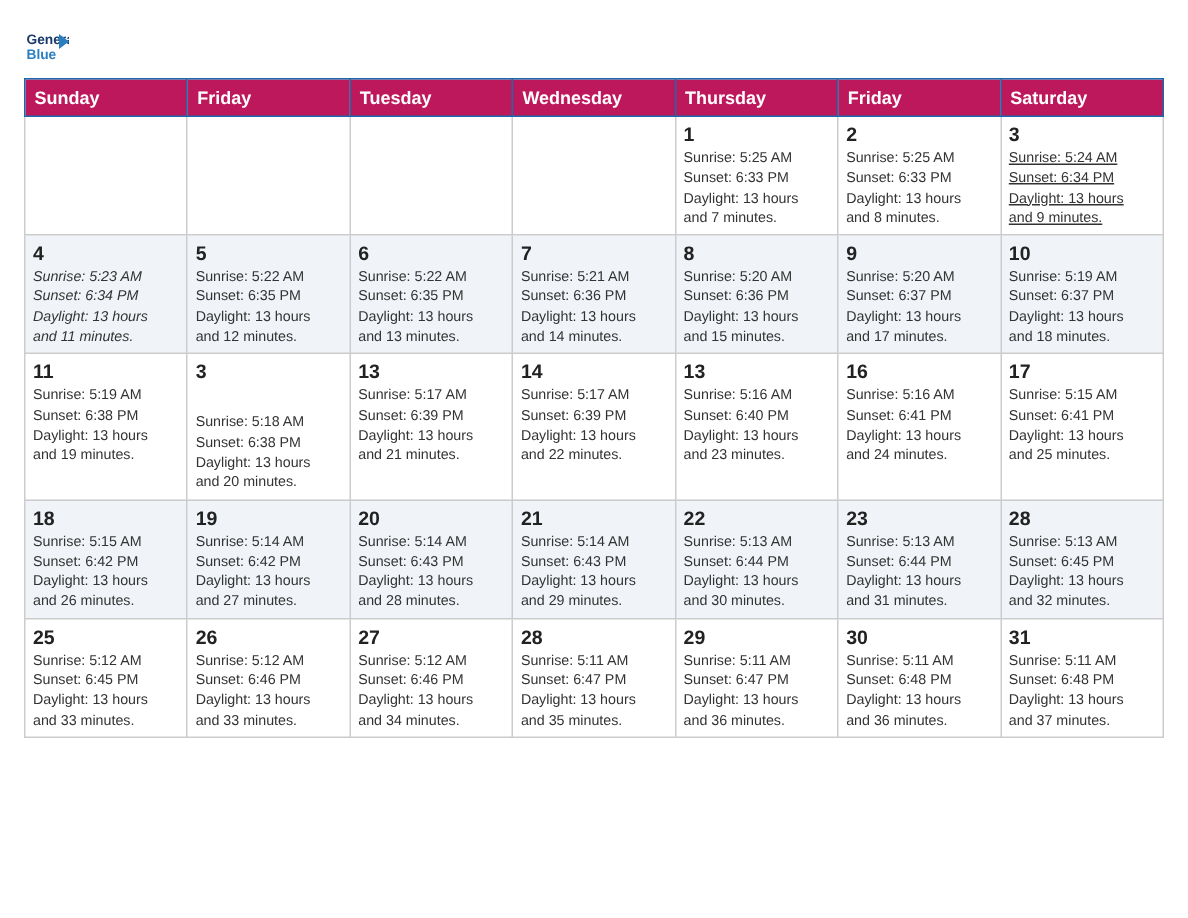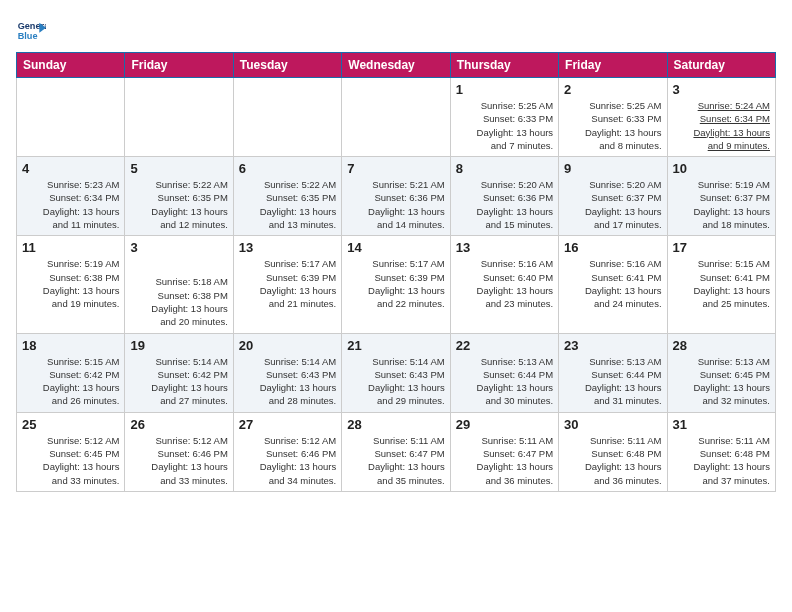--- a/index.html
+++ b/index.html
@@ -73,21 +73,20 @@
       font-size: 13px;
       font-weight: bold;
       color: #222;
       display: block;
       margin-bottom: 2px;
     }
     .day-info {
       font-size: 9.5px;
       color: #333;
       line-height: 1.4;
-      text-align: right;
     }
     .empty-cell {
       background: #fff !important;
     }
   </style>
 </head>
 <body>
 
 <div class="page">
   <div class="header">
@@ -140,21 +139,21 @@
             <span class="day-number">3</span>
             <div class="day-info" style="white-space: pre-line; text-decoration: underline;">Sunrise: 5:24 AM
 Sunset: 6:34 PM
 Daylight: 13 hours
 and 9 minutes.</div>
           </td>
         </tr>
         <tr>
           <td>
             <span class="day-number">4</span>
-            <div class="day-info" style="white-space: pre-line;">Sunrise: 5:23 AM
+            <div class="day-info" style="white-space: pre-line; font-style: italic;">Sunrise: 5:23 AM
 Sunset: 6:34 PM
 Daylight: 13 hours
 and 11 minutes.</div>
           </td>
           <td>
             <span class="day-number">5</span>
             <div class="day-info" style="white-space: pre-line;">Sunrise: 5:22 AM
 Sunset: 6:35 PM
 Daylight: 13 hours
 and 12 minutes.</div>

